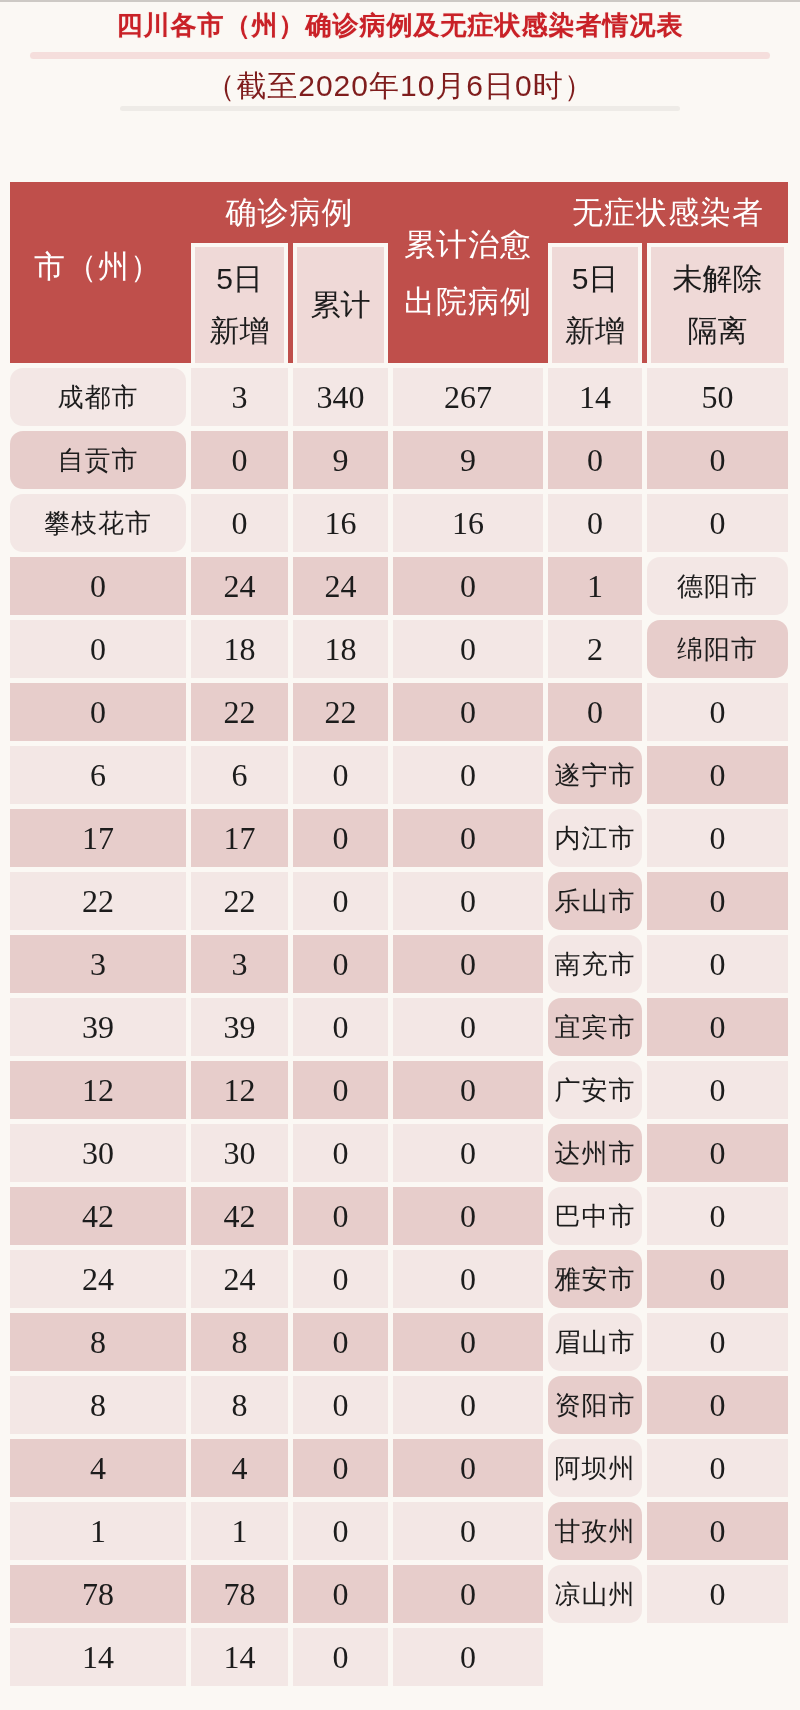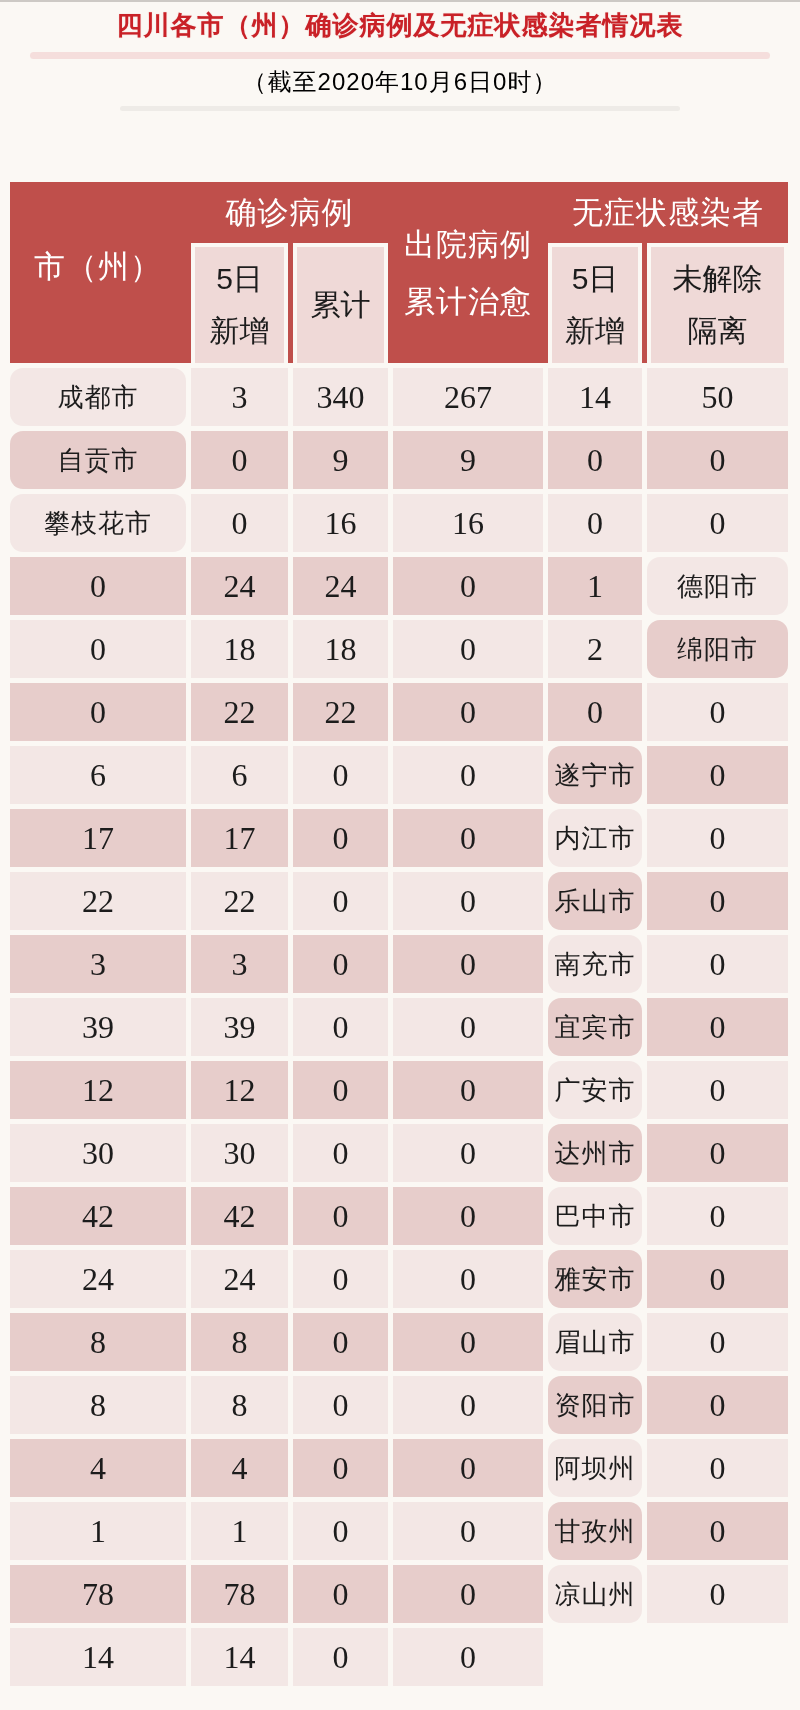--- a/index.html
+++ b/index.html
@@ -28,21 +28,21 @@
     font-size:26px;font-weight:bold;letter-spacing:1px;
     color:var(--title-red);
     text-shadow:0 0 1px rgba(201,33,39,.35);
   }
   .title-band{
     position:absolute;left:30px;top:52px;width:740px;height:7px;
     background:#f3d9d7;border-radius:4px;opacity:.85;
   }
   .subtitle{
     position:absolute;left:0;top:66px;width:800px;
-    text-align:center;font-size:24px;color:#000000;letter-spacing:1px;
+    text-align:center;font-size:30px;color:#7f1d1d;letter-spacing:1px;
   }
   .subtitle-band{
     position:absolute;left:120px;top:106px;width:560px;height:5px;
     background:#e6e2de;border-radius:3px;opacity:.6;
   }
 
   
   .thead{
     position:absolute;left:10px;top:182px;width:778px;height:181px;
     background:var(--red);
@@ -93,22 +93,22 @@
   <h1 class="title">四川各市（州）确诊病例及无症状感染者情况表</h1>
   <div class="title-band"></div>
   <div class="subtitle">（截至2020年10月6日0时）</div>
   <div class="subtitle-band"></div>
 
   <div class="thead">
     <div class="hc h-city">市（州）</div>
     <div class="hc h-conf">确诊病例</div>
     <div class="hc h-asym">无症状感染者</div>
     <div class="hc h-cured">
+      <span>累计治愈</span>
       <span>出院病例</span>
-      <span>累计治愈</span>
     </div>
 
     <div class="sub s-new5a">
       <span>5日</span>
       <span>新增</span>
     </div>
     <div class="sub s-cum">
       <span>累计</span>
     </div>
     <div class="sub s-new5b">

